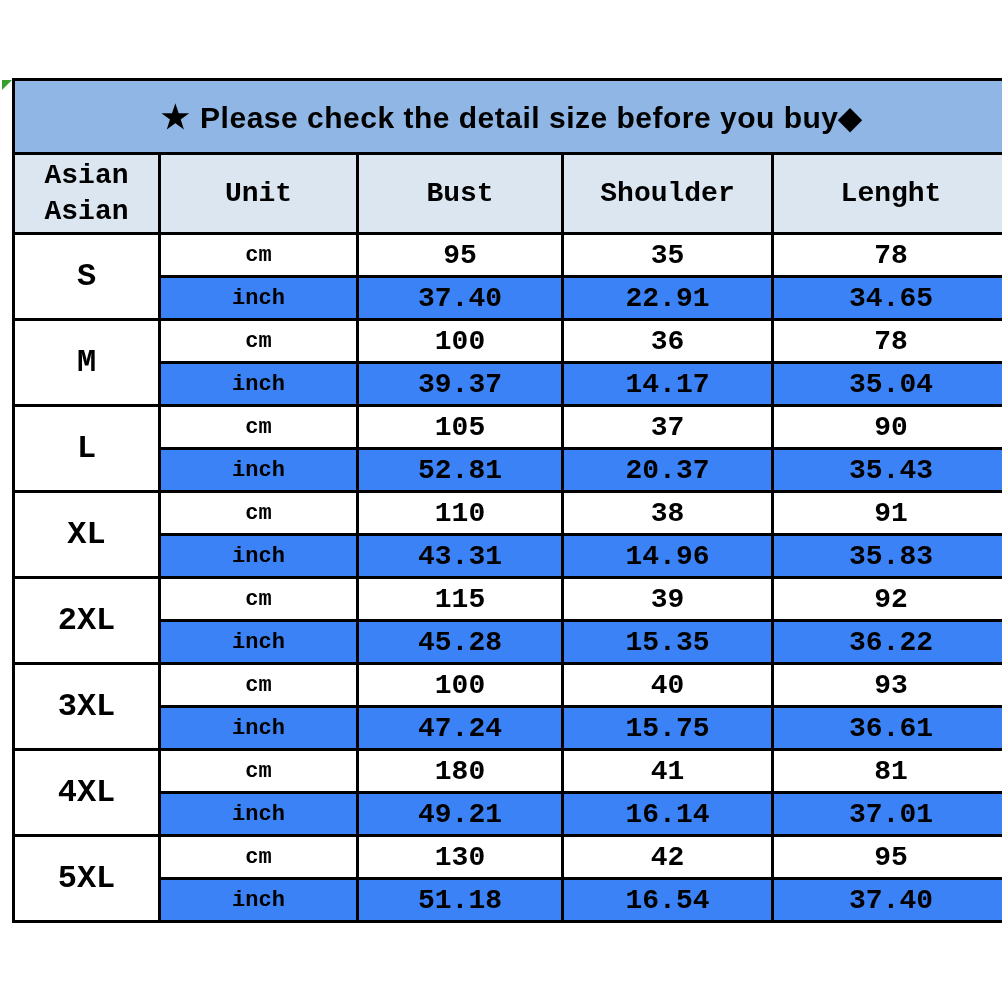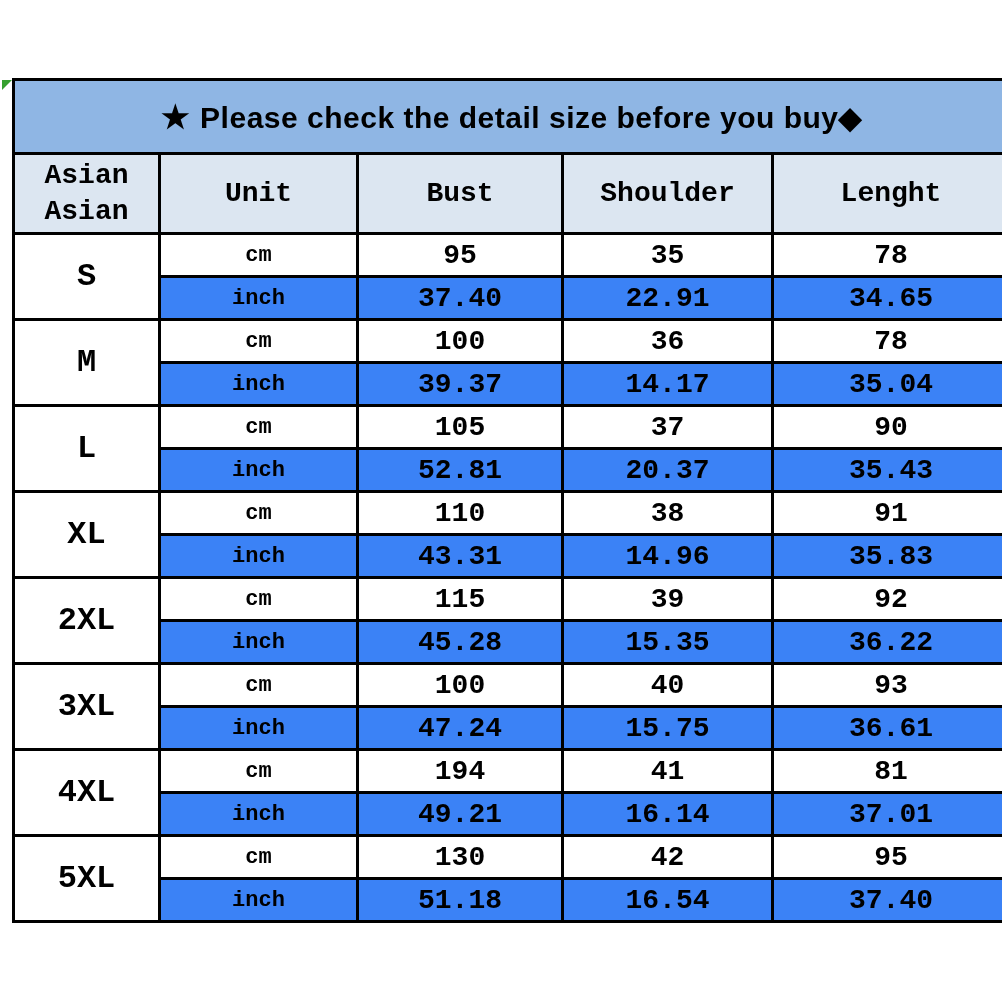--- a/index.html
+++ b/index.html
@@ -196,21 +196,21 @@
     <tr class="inch-row">
       <td class="unit-cell">inch</td>
       <td class="num-cell">47.24</td>
       <td class="num-cell">15.75</td>
       <td class="num-cell">36.61</td>
     </tr>
 
     <tr class="cm-row">
       <td class="size-cell" rowspan="2">4XL</td>
       <td class="unit-cell">cm</td>
-      <td class="num-cell">194</td>
+      <td class="num-cell">180</td>
       <td class="num-cell">41</td>
       <td class="num-cell">81</td>
     </tr>
     <tr class="inch-row">
       <td class="unit-cell">inch</td>
       <td class="num-cell">49.21</td>
       <td class="num-cell">16.14</td>
       <td class="num-cell">37.01</td>
     </tr>
 

